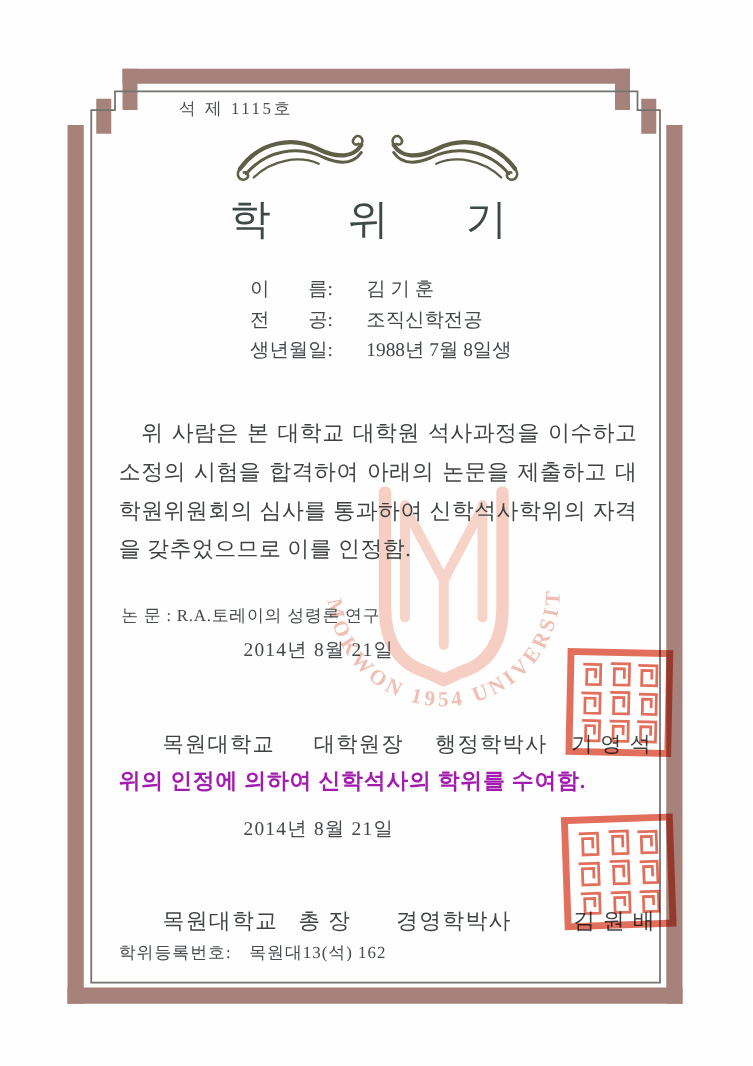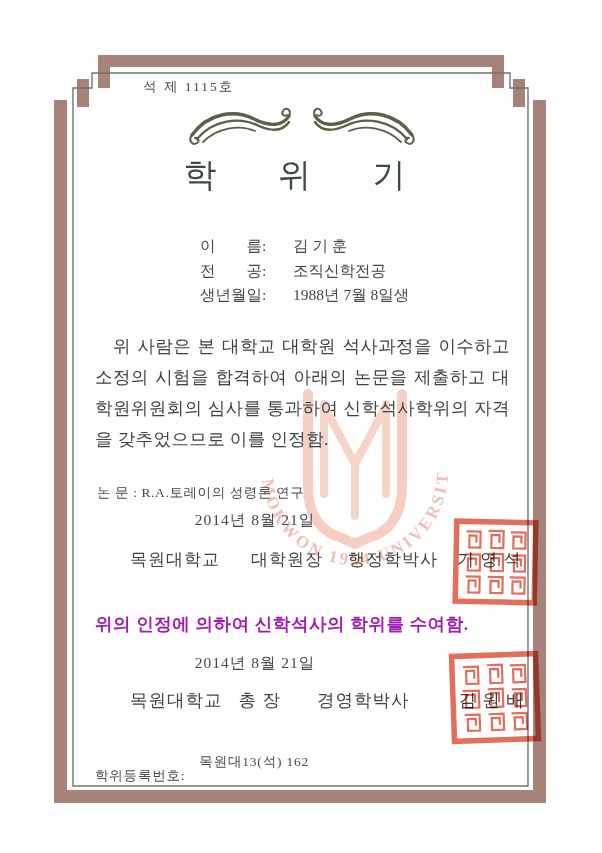--- a/index.html
+++ b/index.html
@@ -15,44 +15,44 @@
   .layer { position:absolute; left:0; top:0; width:602px; height:853px; pointer-events:none; }
   .frame-svg { z-index:2; }
   .watermark { position:absolute; left:246px; top:376px; width:218px; height:210px; z-index:1; opacity:.55; }
   .content { position:absolute; z-index:3; }
 
   .doc-number { left:143px; top:78px; font-size:13.5px; letter-spacing:2px; color:#4a4e4c;text-align:center; }
   .ornaments { left:186px; top:106px; width:232px; height:44px; }
   .title { left:0; top:153px; width:602px; text-align:center; font-size:33px;
            letter-spacing:15px; padding-left:2px; color:#3d4947; font-weight:500; white-space:pre; }
 
-  .info-block { left:200px; top:234px; font-size:15.5px; line-height:24.5px; color:#44484a; }
+  .info-block { left:200px; top:220px; font-size:15.5px; line-height:24.5px; color:#44484a; }
   .info-row { display:flex; }
   .info-label { display:inline-block; width:93px; white-space:pre; }
   .info-value { white-space:pre; }
 
   .body-par { left:95px; top:331px; width:415px; font-size:17.5px; line-height:31px;
               text-align:justify; text-indent:18px; word-break:break-all; color:#3e4240;
               letter-spacing:.4px; }
 
   .thesis-line { left:97px; top:470px; font-size:13.5px; letter-spacing:.6px; color:#45494b;margin-top:14px; }
   .date-line { left:0; top:0; width:510px; text-align:center; font-size:15.5px; letter-spacing:1px; color:#44484a; }
   .date1 { top:510px; }
   .date2 { top:653px; }
 
-  .sig-line { left:130px; display:flex; white-space:pre; font-size:17px; color:#3f4341; letter-spacing:1px; }
+  .sig-line { left:130px; display:flex; white-space:pre; font-size:17px; color:#3f4341; letter-spacing:1px;margin-top:36px; }
   .dean-line { top:548px; }
   .dean-line .gap1{width:31px;} .dean-line .gap2{width:25px;} .dean-line .gap3{width:19px;}
   .pres-line { top:688px; font-size:17.5px; }
   .pres-line .gap1{width:16px;} .pres-line .gap2{width:36px;} .pres-line .gap3{width:49px;}
 
   .award-line { left:95px; top:612px; font-size:17.5px; letter-spacing:.6px; color:#a21caf; white-space:pre;font-weight:bold; }
 
   .reg-line { left:95px; top:753px; font-size:13.5px; letter-spacing:.8px; color:#45494b; display:flex; }
-  .reg-line .reg-label { margin-right:14px;margin-top:14px; }
+  .reg-line .reg-label { margin-right:14px; }
 
   .seal { position:absolute; z-index:4; mix-blend-mode:multiply; opacity:.82; }
   .seal1 { left:452px; top:518px; width:87px; height:88px; transform:rotate(1.2deg); }
   .seal2 { left:449px; top:651px; width:92px; height:93px; transform:rotate(-2deg); }
 </style>
 </head>
 <body>
 
 <div class="page">
 

